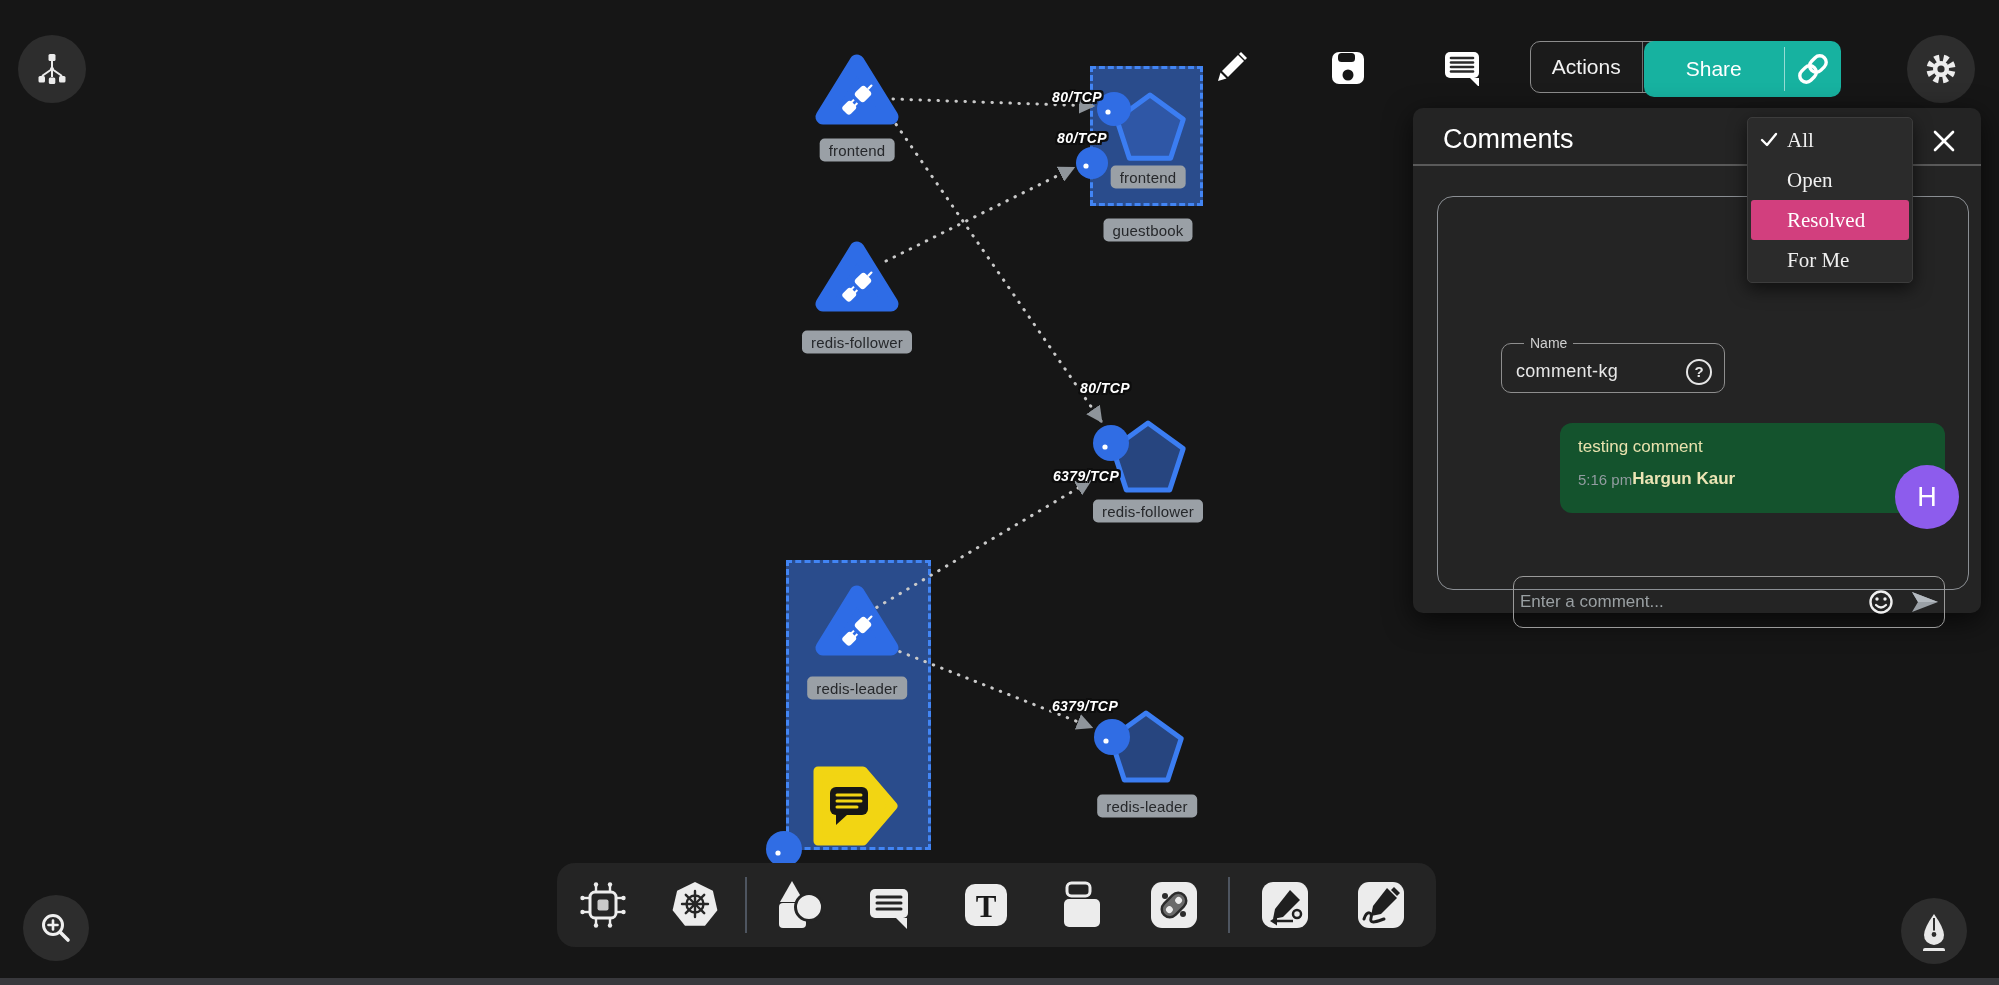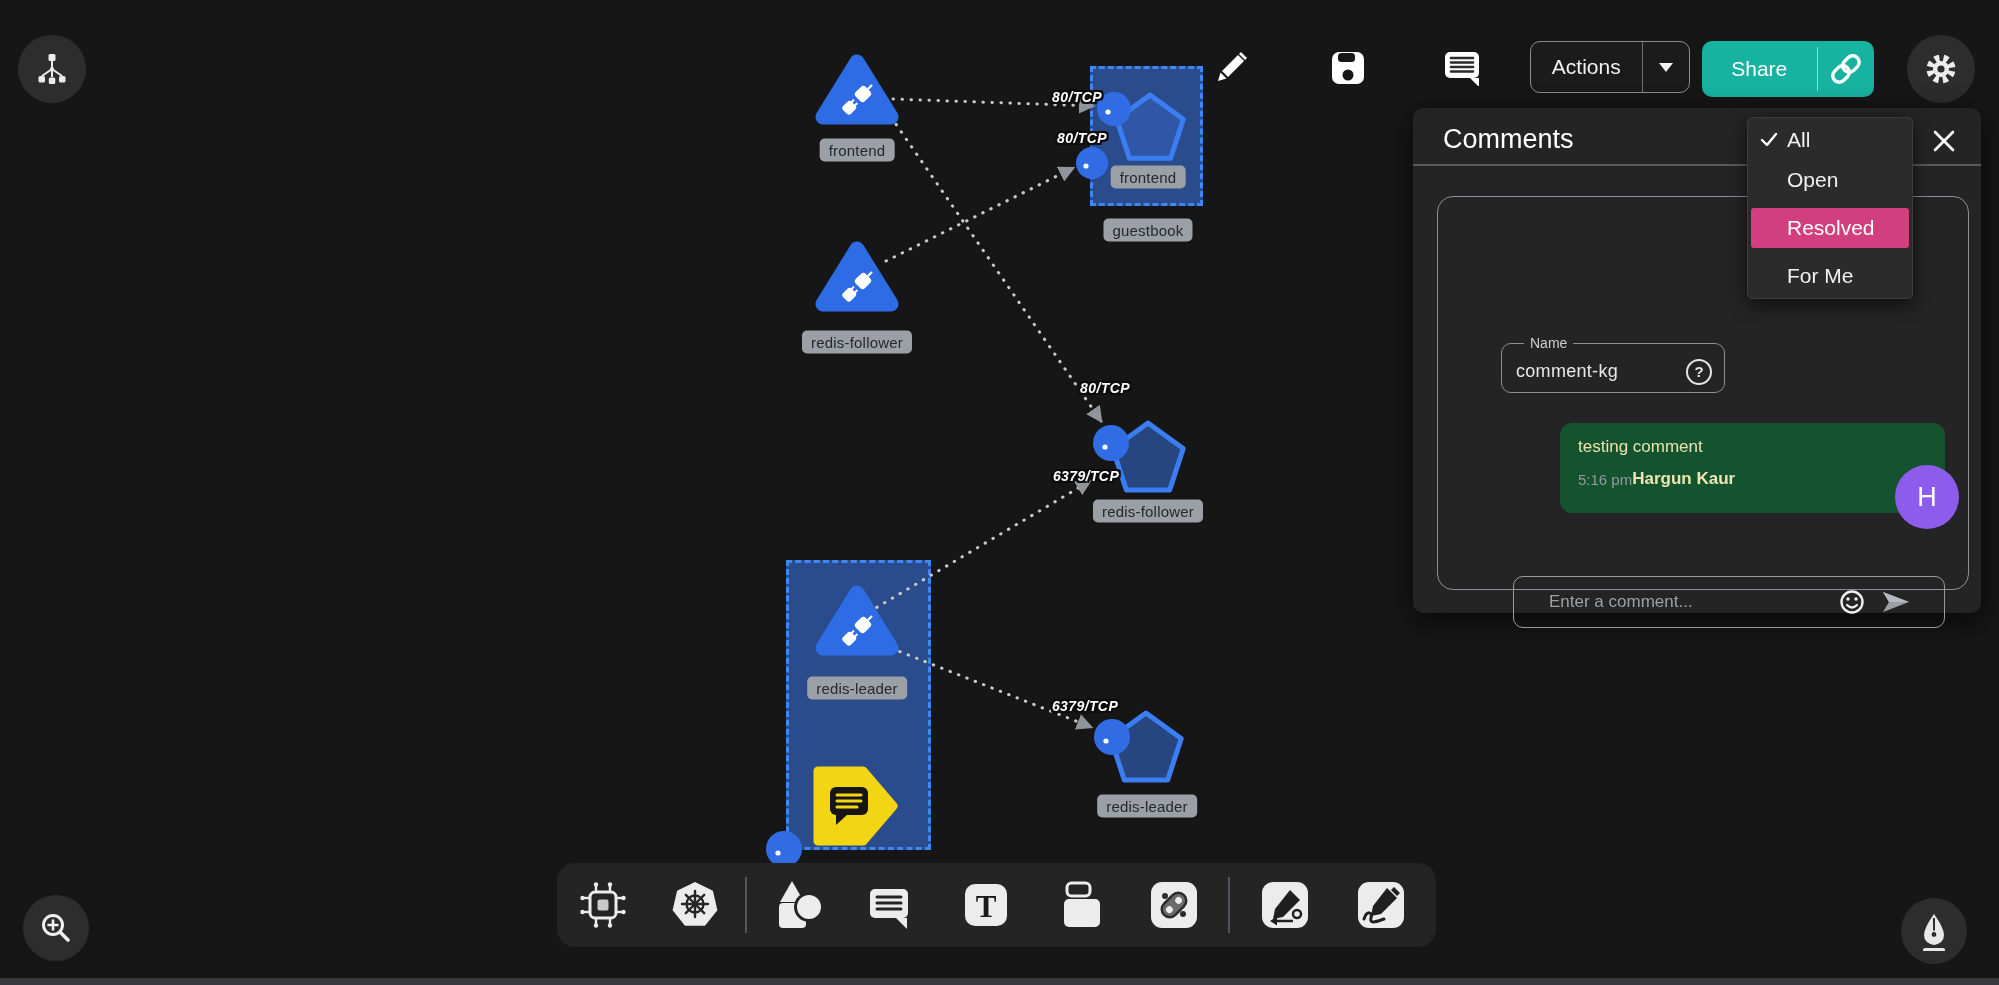--- a/index.html
+++ b/index.html
@@ -38,21 +38,21 @@
   .actions-btn{
     position:absolute;z-index:10;left:1530px;top:41px;width:160px;height:52px;
     border:1.5px solid #8d8d8d;border-radius:10px;background:#1b1b1b;
     display:flex;align-items:stretch;box-sizing:border-box;color:#f2f2f2;
   }
   .actions-btn .lbl{flex:1;display:flex;align-items:center;justify-content:center;font-size:21px;}
   .actions-btn .sep{width:1.5px;background:#6f6f6f;}
   .actions-btn .caret-part{width:46px;display:flex;align-items:center;justify-content:center;}
   .caret-down{width:0;height:0;border-left:7px solid transparent;border-right:7px solid transparent;border-top:9px solid #f2f2f2;}
   .share-btn{
-    position:absolute;z-index:10;left:1702px;top:41px;width:172px;height:56px;
+    position:absolute;z-index:10;left:1644px;top:41px;width:197px;height:56px;
     background:#17b2a0;border-radius:10px;display:flex;align-items:stretch;color:#ffffff;
   }
   .share-btn .lbl{flex:1;display:flex;align-items:center;justify-content:center;font-size:21px;}
   .share-btn .sep{width:1.5px;background:rgba(255,255,255,.55);margin:6px 0;}
   .share-btn .icon-part{width:56px;display:flex;align-items:center;justify-content:center;}
   
   .panel{
     position:absolute;z-index:20;left:1413px;top:108px;width:568px;height:505px;
     background:#242424;border-radius:10px;box-shadow:0 8px 28px rgba(0,0,0,.65);
   }
@@ -82,41 +82,41 @@
   .comment-meta{display:flex;justify-content:flex-start;align-items:center;margin-top:12px;padding-right:50px;}
   .comment-time{font-size:15px;color:#929ca0;}
   .comment-author{font-size:17px;font-weight:700;color:#ece5b5;}
   .avatar{
     position:absolute;left:457px;top:268px;width:64px;height:64px;border-radius:50%;
     background:#8d5ced;color:#ffffff;display:flex;align-items:center;justify-content:center;
     font-size:27px;z-index:2;
   }
   .comment-input-wrap{
     position:absolute;left:75px;top:379px;width:432px;height:52px;box-sizing:border-box;
-    border:1.5px solid #9a9a9a;border-radius:10px;display:flex;align-items:center;padding:0 33px;gap:16px;
+    border:1.5px solid #9a9a9a;border-radius:10px;display:flex;align-items:center;padding:0 4px;gap:16px;
   }
   .comment-input{
     flex:1;background:transparent;border:none;outline:none;color:#dddddd;
     font-size:17px;font-family:"Liberation Sans",sans-serif;
   }
   .comment-input::placeholder{color:#9aa0a3;}
   
   .dropdown{
     position:absolute;z-index:40;left:1747px;top:117px;width:164px;
     background:#2b2b2b;border:1px solid #3c3c3c;border-radius:5px;
     box-shadow:0 6px 18px rgba(0,0,0,.6);padding:2px 0;
   }
   .dd-item{
     height:40px;display:flex;align-items:center;color:#f0f0f0;font-size:21px;cursor:pointer;
   }
   .dd-item .chk{width:28px;margin-left:11px;display:flex;align-items:center;}
-  .dd-item .txt{margin-left:0;}
+  .dd-item .txt{margin-left:0;font-family:Liberation Serif, serif;}
   .dd-item.plain .txt{margin-left:39px;}
   .dd-item.resolved{
-    margin:8px 3px;background:#d23f7e;border-radius:3px;color:#ffffff;
+    margin:0 3px;background:#d23f7e;border-radius:3px;color:#ffffff;
   }
   .dd-item.resolved .txt{margin-left:36px;}
   
   .toolbar{
     position:absolute;z-index:10;left:557px;top:863px;width:879px;height:84px;
     background:#242424;border-radius:18px;
   }
   .tbtn{position:absolute;top:10px;width:64px;height:64px;display:flex;align-items:center;justify-content:center;cursor:pointer;}
   .tsep{position:absolute;top:14px;width:2px;height:56px;background:#4e5560;}
   .bottom-strip{position:absolute;left:0;bottom:0;width:100%;height:7px;background:#38383c;z-index:9;}

